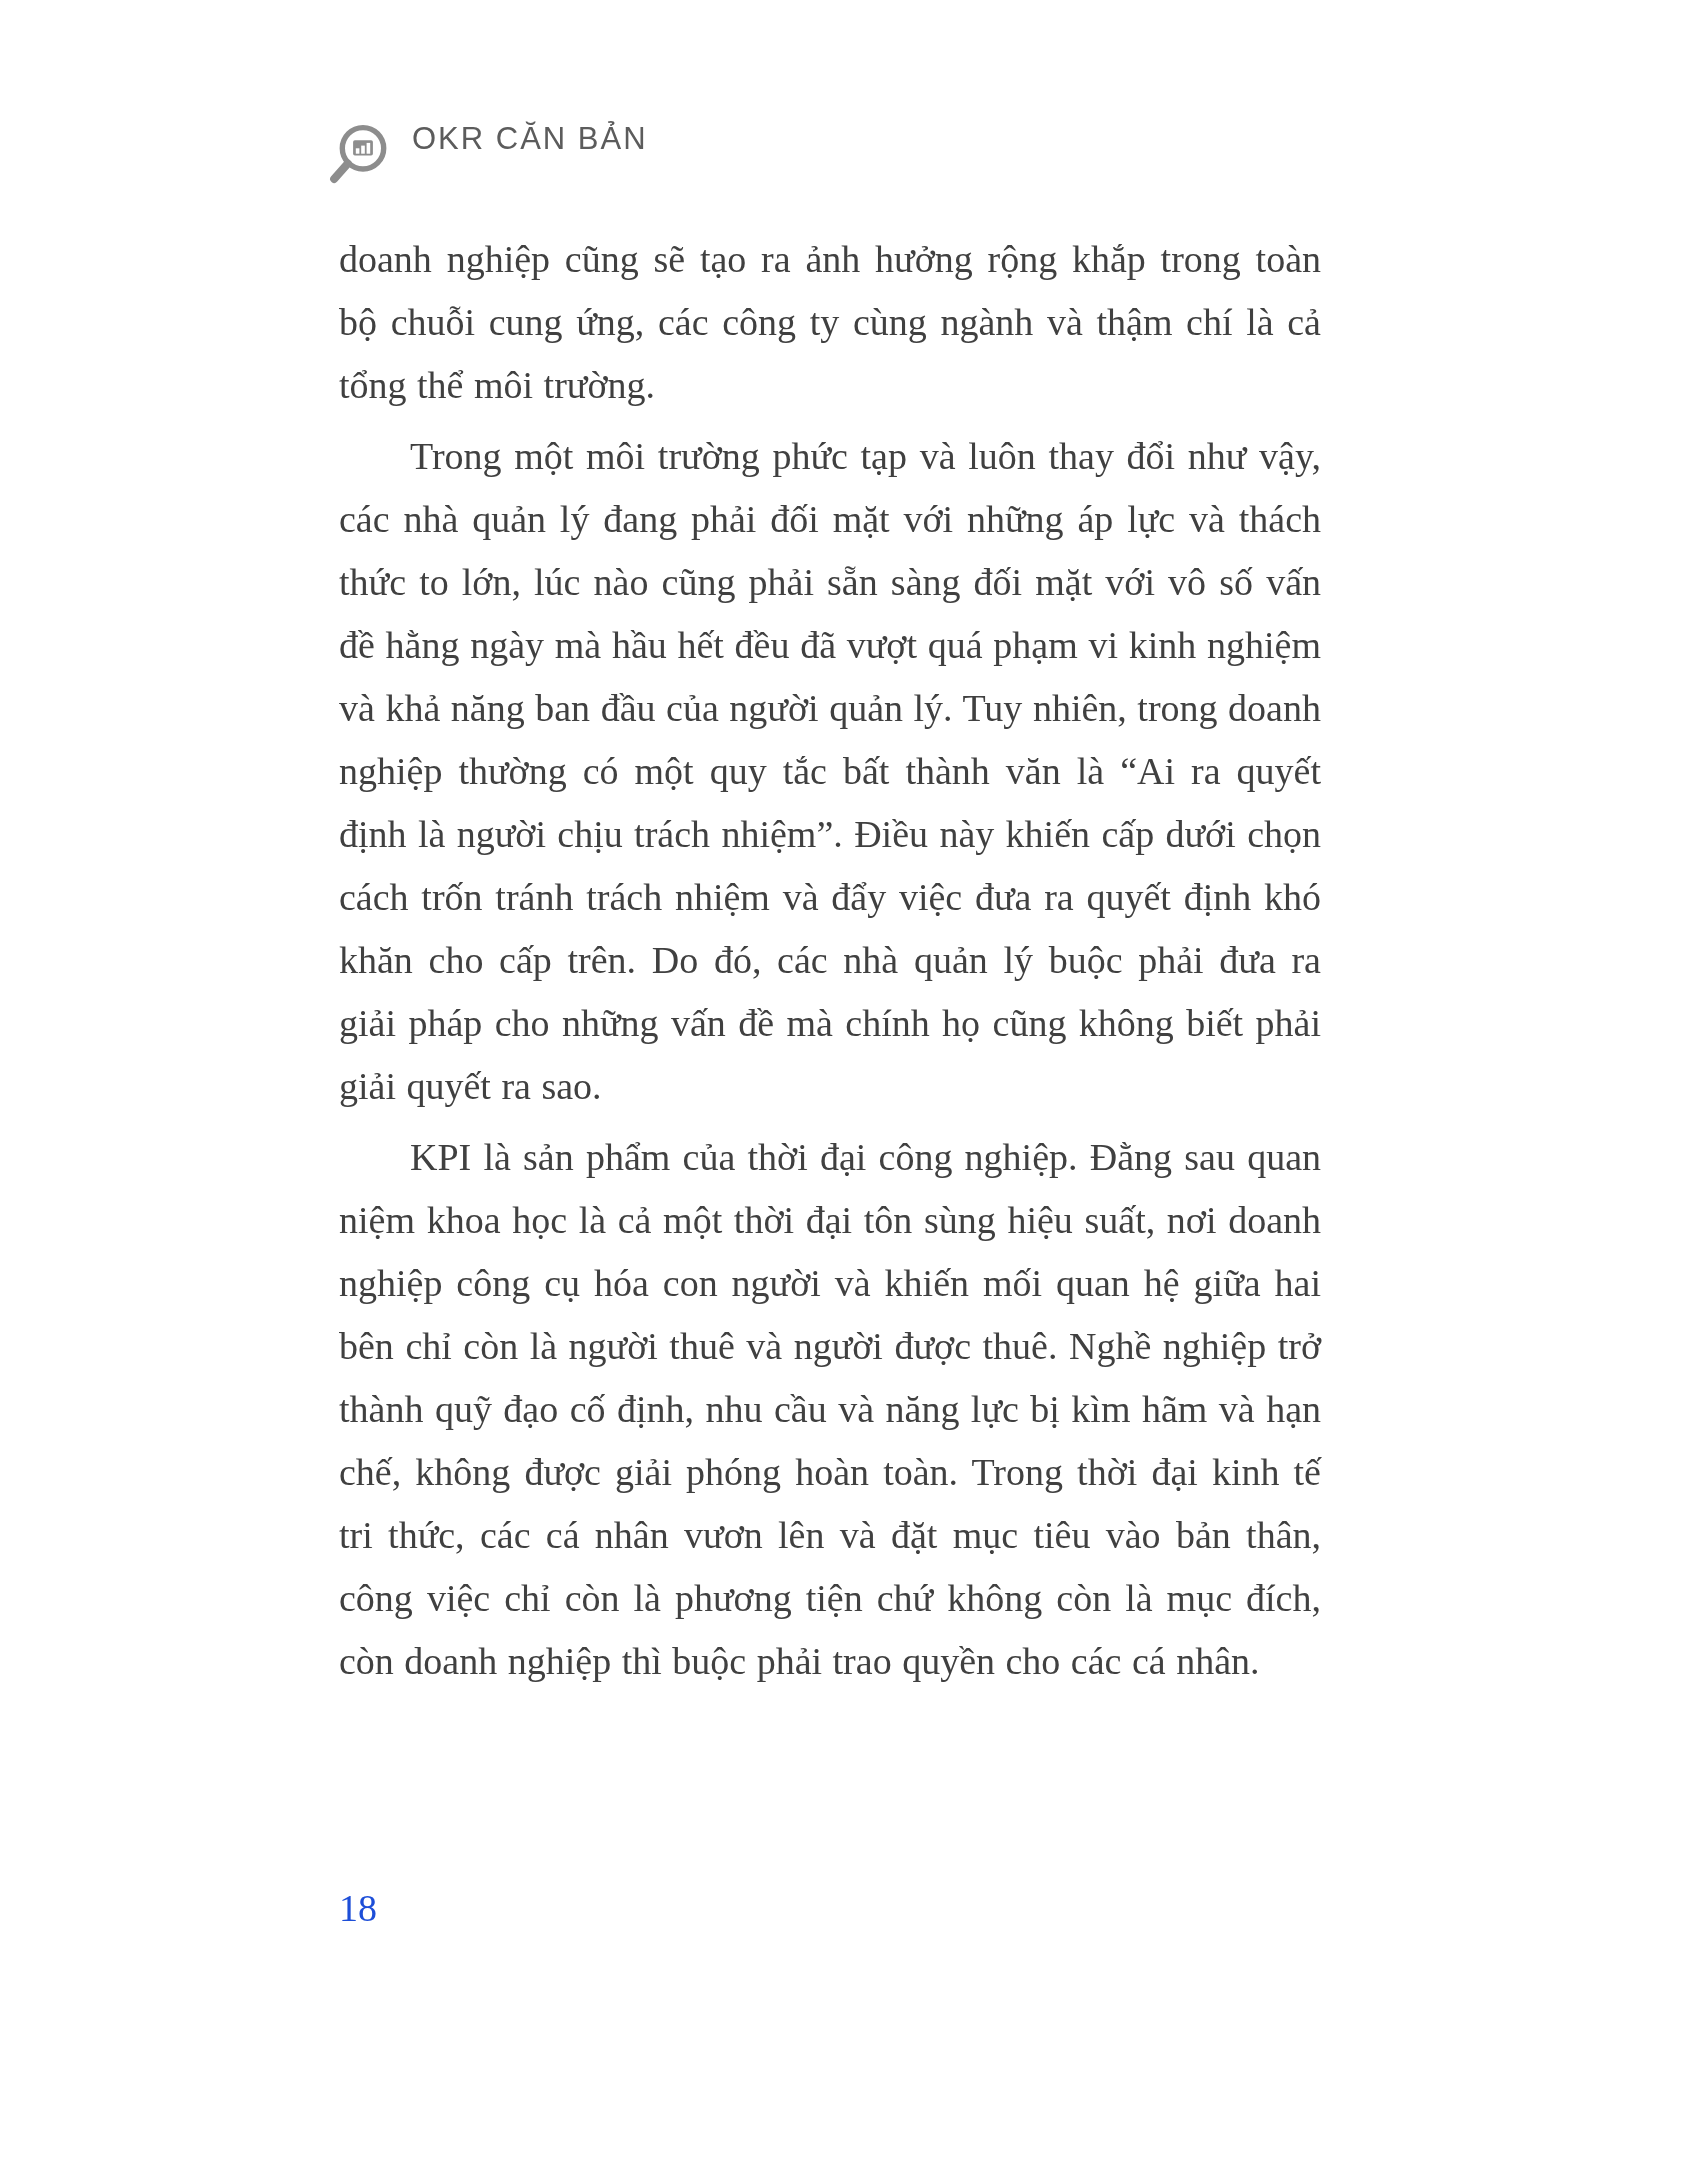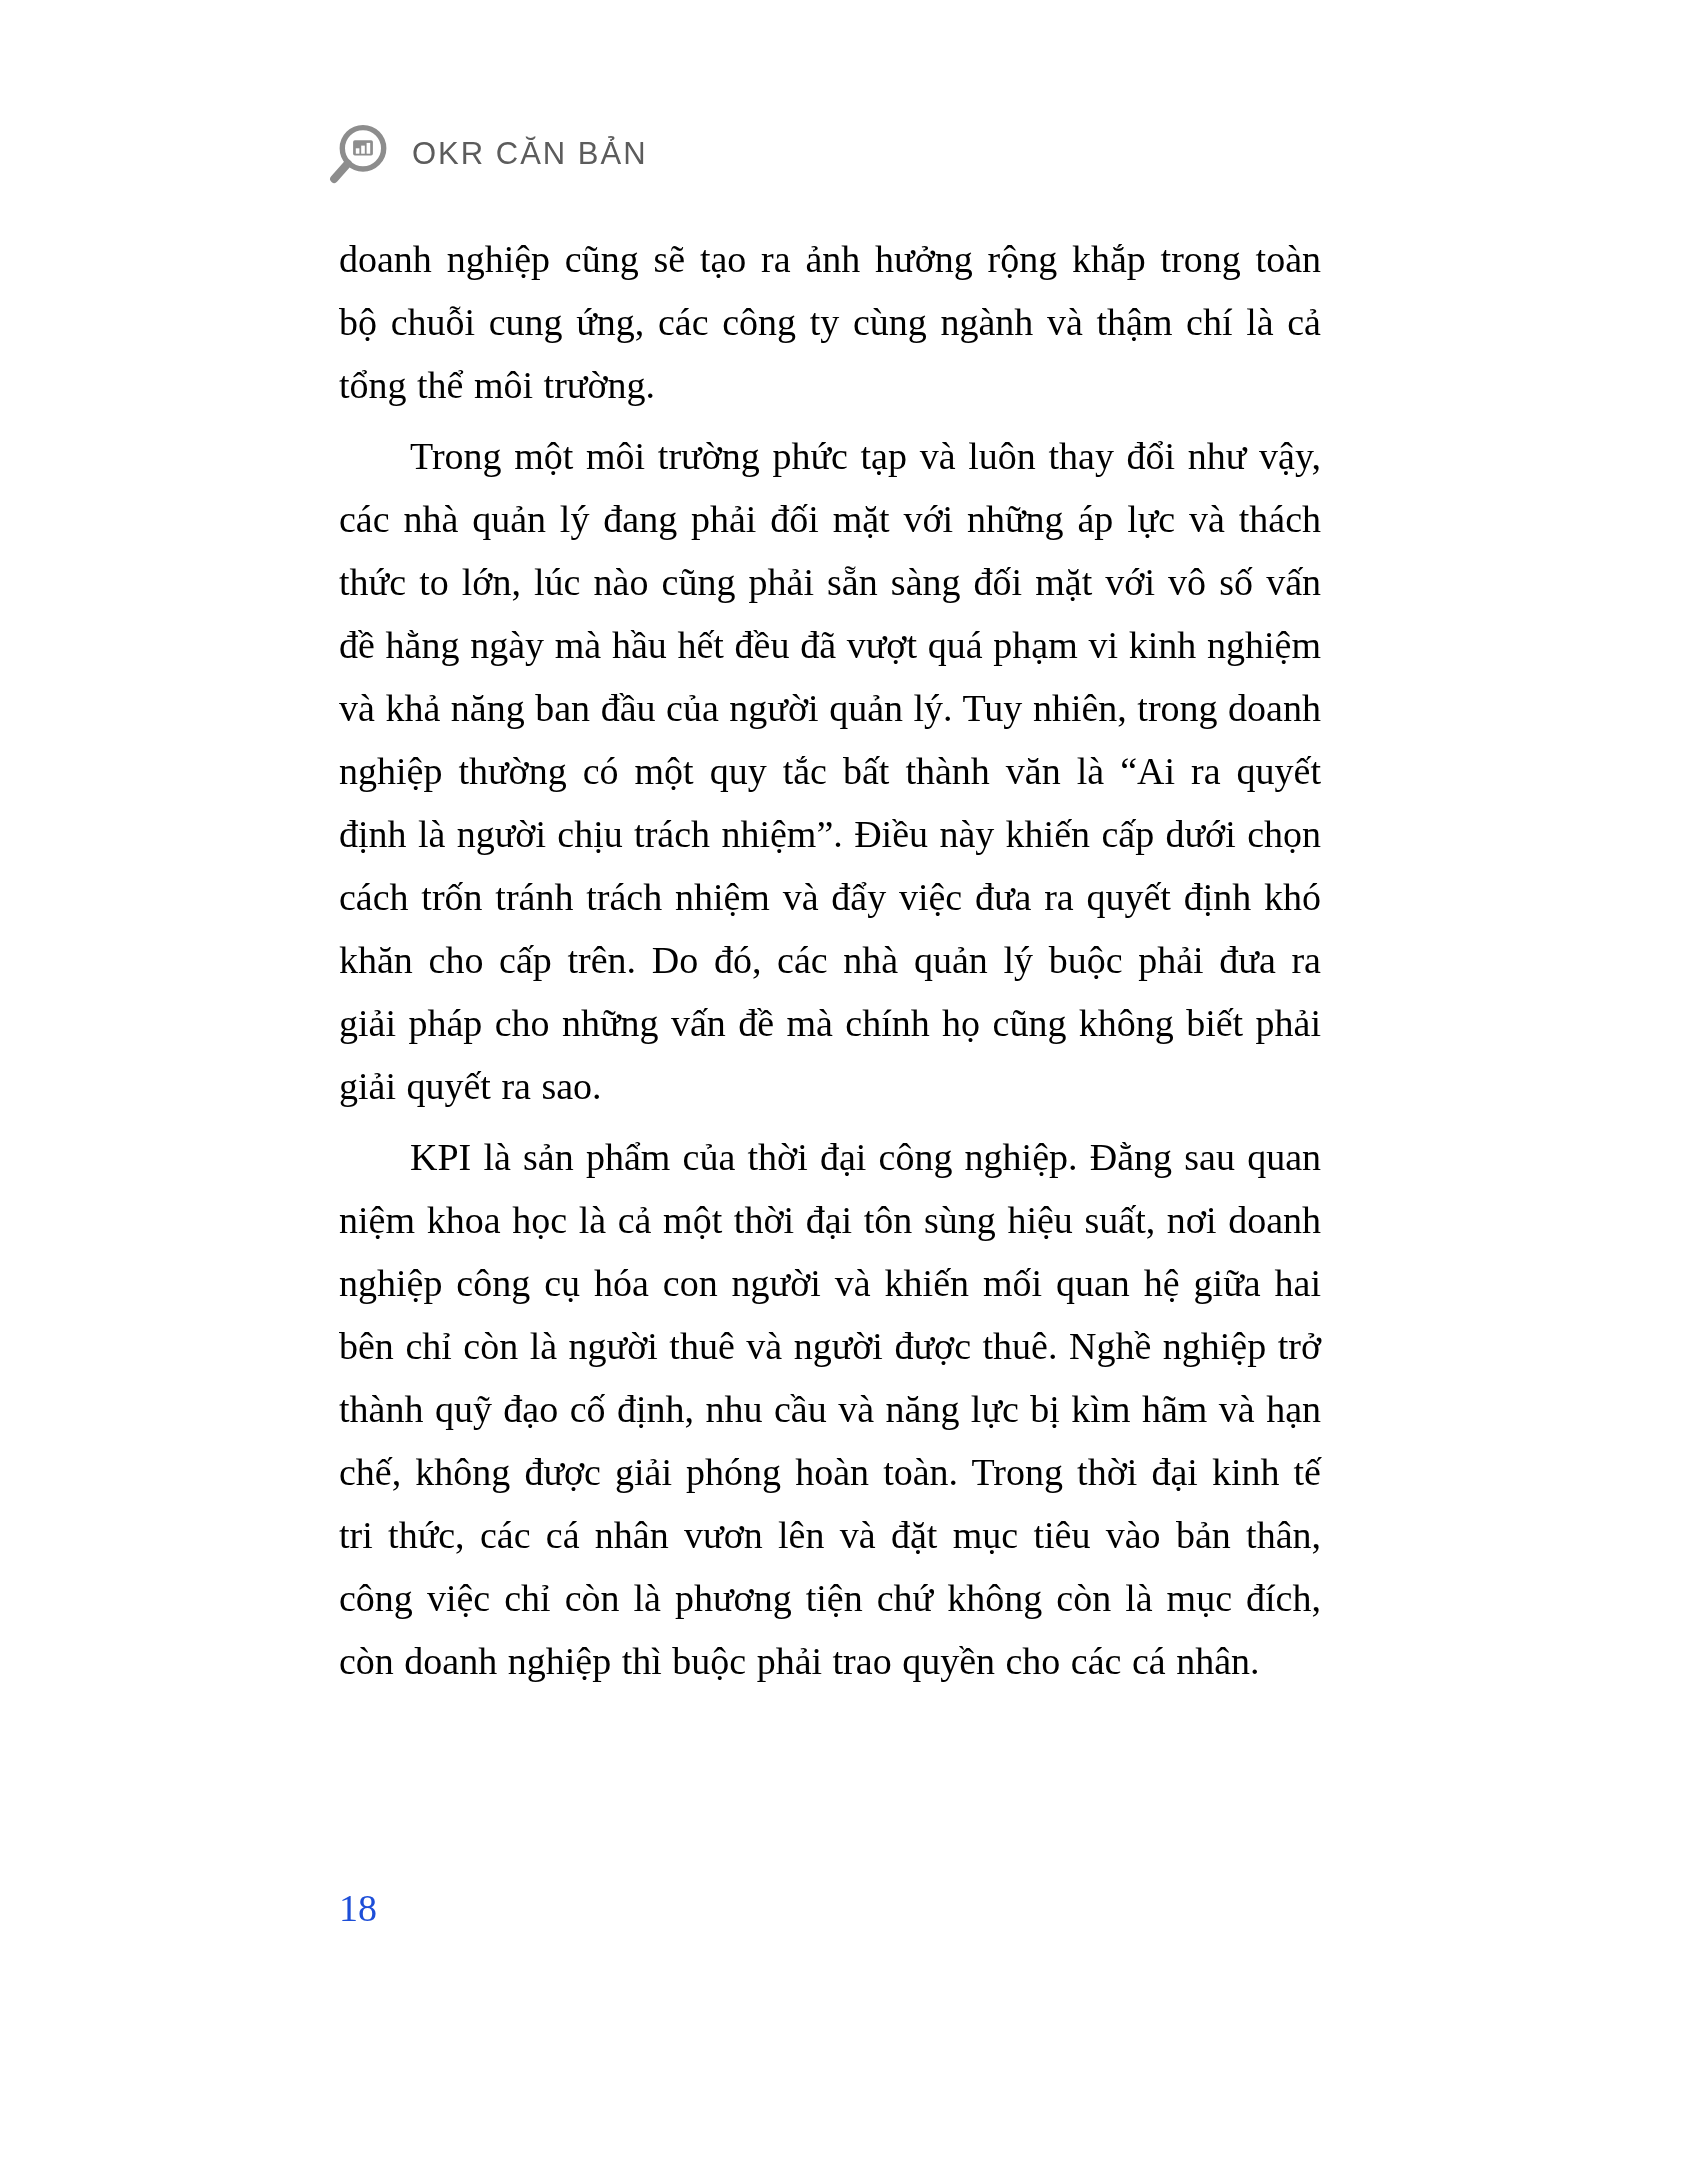--- a/index.html
+++ b/index.html
@@ -20,21 +20,20 @@
     background: #ffffff;
     overflow: hidden;
   }
 
   
   .page-header {
     position: absolute;
     top: 121px;
     left: 327px;
     display: flex;
-    align-items: center;
     gap: 22px;
   }
 
   .header-icon {
     width: 63px;
     height: 69px;
     display: inline-flex;
     align-items: center;
     justify-content: center;
   }
@@ -55,21 +54,21 @@
     top: 228px;
     left: 339px;
     width: 982px;
   }
 
   .para {
     font-size: 38px;
     line-height: 63px;
     text-align: justify;
     text-justify: inter-word;
-    color: #000000;
+    color: #404040;
     margin-bottom: 8px;
     word-spacing: 1px;
   }
 
   .para.indent { text-indent: 71px; }
 
   
   .page-number {
     position: absolute;
     left: 339px;

